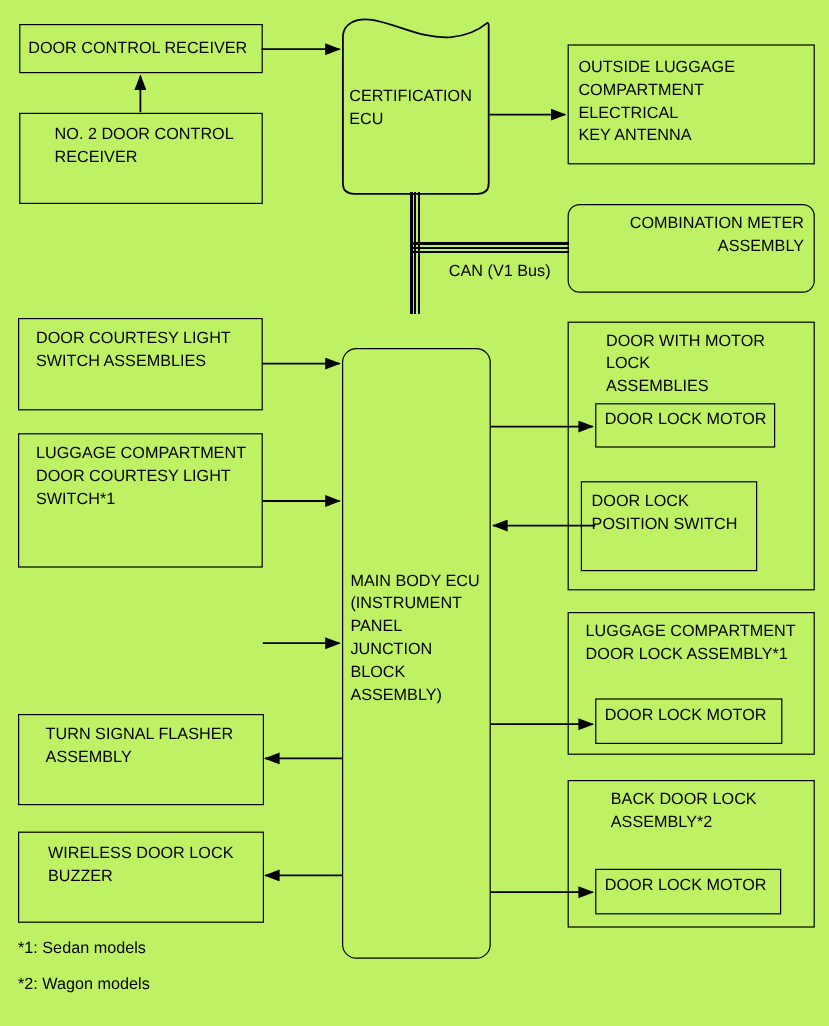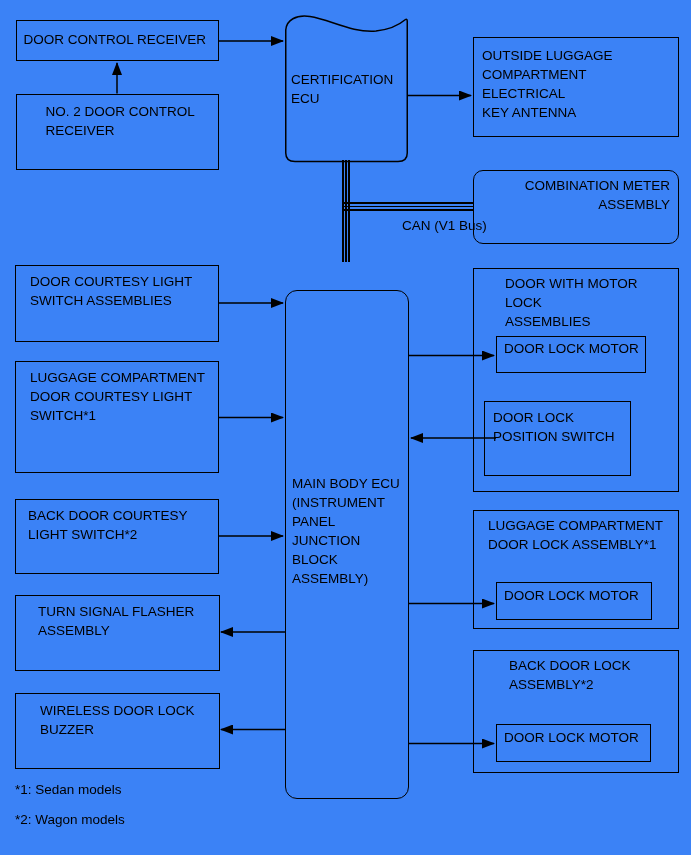--- a/index.html
+++ b/index.html
@@ -1,16 +1,16 @@
 <!DOCTYPE html>
 <html><head>
 <meta charset="utf-8">
 <style>
   html,body{margin:0;padding:0;background:#fff;}
-  .stage{position:relative;width:691px;height:855px;background:#3b82f6;
+  .stage{position:relative;width:691px;height:855px;background:#bef264;
          font-family:"Liberation Sans",sans-serif;color:#000;overflow:hidden;}
   svg.overlay{position:absolute;left:0;top:0;width:691px;height:855px;}
   .box{position:absolute;box-sizing:border-box;border:1.5px solid #000;
        font-size:13.5px;line-height:19px;white-space:pre-line;background:transparent;}
   .r12{border-radius:12px;}
   .r10{border-radius:10px;text-align:right;}
   .txt{position:absolute;font-size:13.5px;line-height:19px;white-space:pre-line;}
 </style>
 </head>
 <body>
@@ -67,40 +67,38 @@
   <div class="box" style="left:15.5px;top:93.5px;width:203px;height:76px;padding:7px 8px 0 29px;">NO. 2 DOOR CONTROL
 RECEIVER</div>
 
   <div class="box" style="left:15px;top:265px;width:204px;height:77px;padding:6px 8px 0 14px;">DOOR COURTESY LIGHT
 SWITCH ASSEMBLIES</div>
 
   <div class="box" style="left:15px;top:361px;width:204px;height:112px;padding:6px 8px 0 14px;">LUGGAGE COMPARTMENT
 DOOR COURTESY LIGHT
 SWITCH*1</div>
 
-  <div class="box" style="left:15px;top:499px;width:204px;height:75px;padding:6px 8px 0 12px;">BACK DOOR COURTESY
-LIGHT SWITCH*2</div>
 
   <div class="box" style="left:15px;top:595px;width:205px;height:76px;padding:6px 8px 0 22px;">TURN SIGNAL FLASHER
 ASSEMBLY</div>
 
   <div class="box" style="left:15px;top:693px;width:205px;height:76px;padding:7px 8px 0 24px;">WIRELESS DOOR LOCK
 BUZZER</div>
 
   <div class="txt" style="left:291px;top:70px;">CERTIFICATION
 ECU</div>
 
   <div class="box r12" style="left:285px;top:262px;width:124px;height:509px;padding:183px 4px 0 6px;margin-top:28px;">MAIN BODY ECU
 (INSTRUMENT
 PANEL
 JUNCTION
 BLOCK
 ASSEMBLY)</div>
 
-  <div class="txt" style="left:374px;top:216px;margin-left:28px;">CAN (V1 Bus)</div>
+  <div class="txt" style="left:374px;top:216px;">CAN (V1 Bus)</div>
 
   <div class="box" style="left:473px;top:37px;width:206px;height:100px;padding:8px 6px 0 8px;">OUTSIDE LUGGAGE
 COMPARTMENT ELECTRICAL
 KEY ANTENNA</div>
 
   <div class="box r10" style="left:473px;top:170px;width:206px;height:74px;padding:5px 8px 0 28px;">COMBINATION METER
 ASSEMBLY</div>
 
   <div class="box" style="left:473px;top:268px;width:206px;height:224px;padding:5px 8px 0 31px;">DOOR WITH MOTOR LOCK
 ASSEMBLIES</div>

